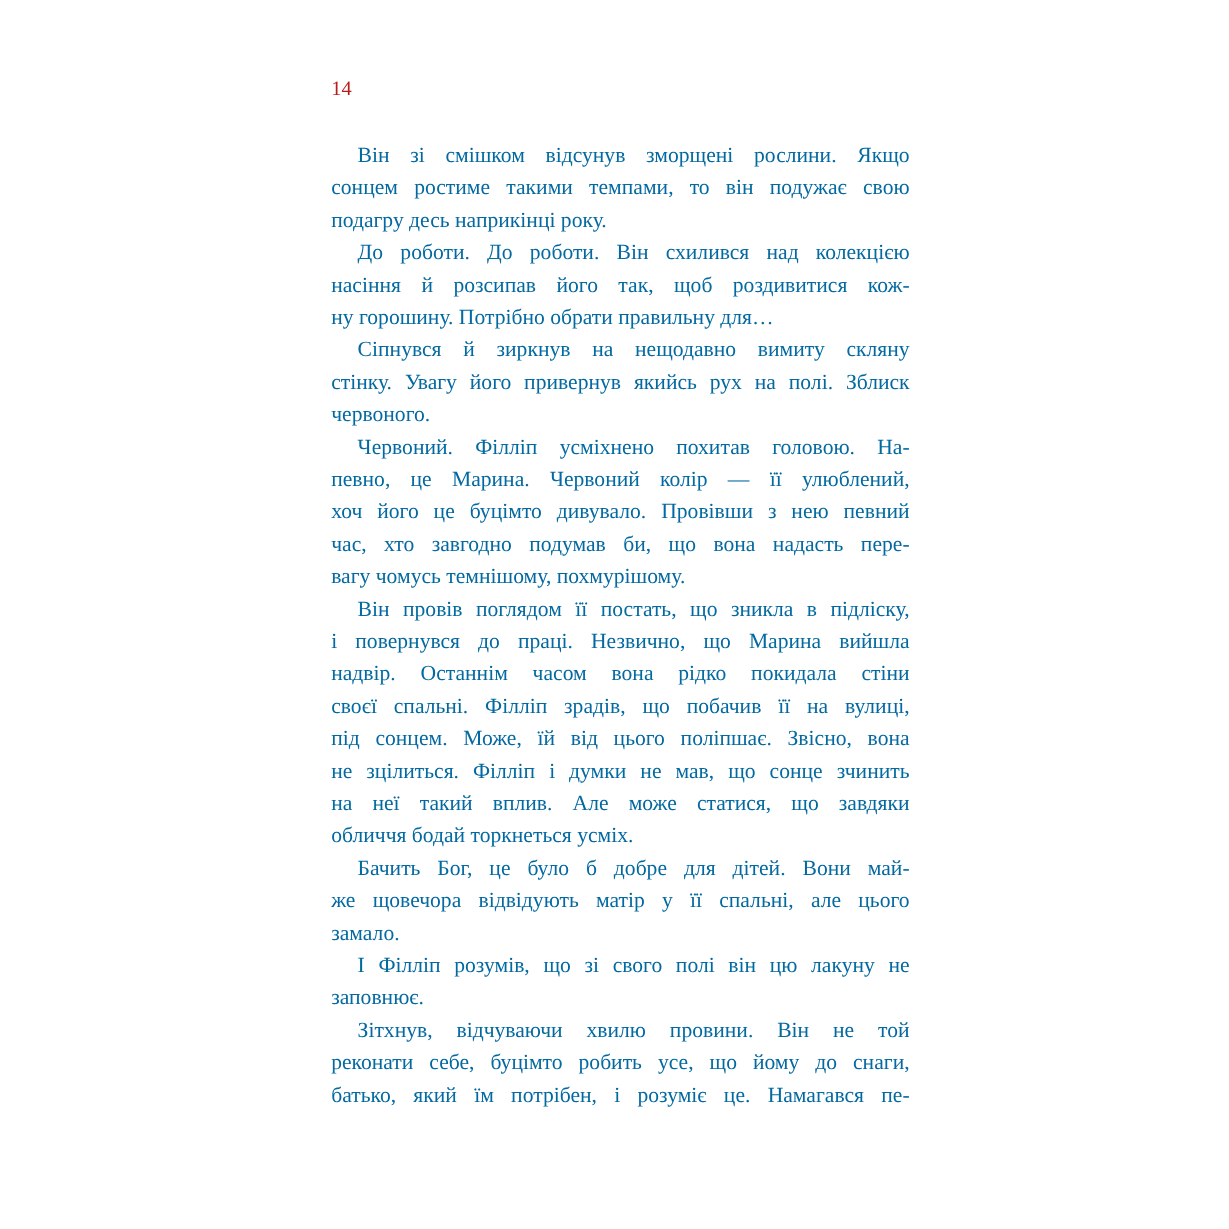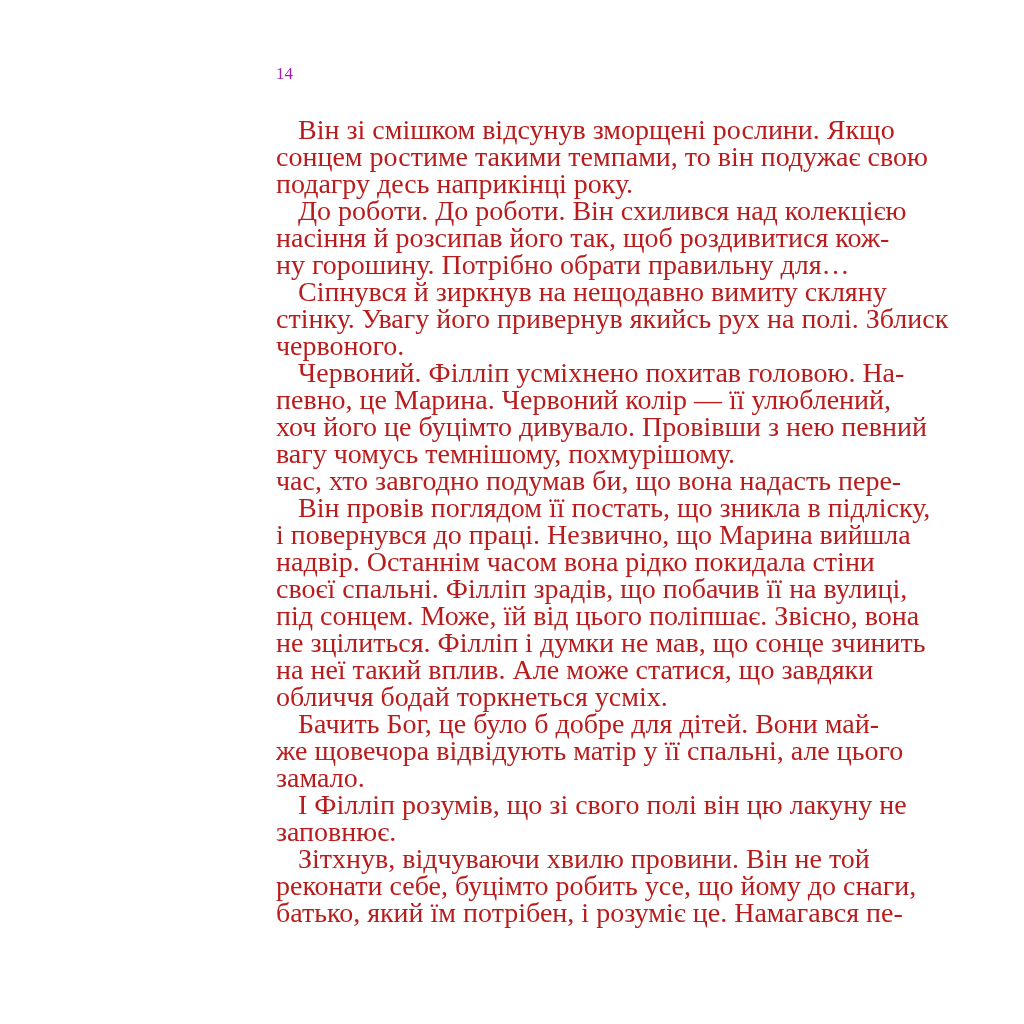--- a/index.html
+++ b/index.html
@@ -18,32 +18,32 @@
       left: 0; top: 0;
       width: 1024px; height: 1024px;
       background: #ffffff;
     }
     .page-number {
       position: absolute;
       left: 276px;
       top: 62px;
       font-family: "Liberation Serif", "DejaVu Serif", serif;
       font-size: 17px;
-      color: #a21caf;
+      color: #b91c1c;
       line-height: 24px;
     }
     .text-block {
       position: absolute;
       left: 276px;
       top: 116px;
       width: 482px;
       font-family: "Liberation Serif", "DejaVu Serif", serif;
-      font-size: 28px;
+      font-size: 18px;
       line-height: 27px;
-      color: #b91c1c;
+      color: #0369a1;
     }
     .line {
       display: block;
       height: 27px;
       white-space: nowrap;
       text-align: justify;
       text-align-last: justify;
       overflow: visible;
     }
     .line.indent { padding-left: 22px; }
@@ -72,22 +72,22 @@
     <div>
       <span class="line indent">Сіпнувся й зиркнув на нещодавно вимиту скляну</span>
       <span class="line">стінку. Увагу його привернув якийсь рух на полі. Зблиск</span>
       <span class="line last">червоного.</span>
     </div>
 
     <div>
       <span class="line indent">Червоний. Філліп усміхнено похитав головою. На-</span>
       <span class="line">певно, це Марина. Червоний колір — її улюблений,</span>
       <span class="line">хоч його це буцімто дивувало. Провівши з нею певний</span>
+      <span class="line">час, хто завгодно подумав би, що вона надасть пере-</span>
       <span class="line last">вагу чомусь темнішому, похмурішому.</span>
-      <span class="line">час, хто завгодно подумав би, що вона надасть пере-</span>
     </div>
 
     <div>
       <span class="line indent">Він провів поглядом її постать, що зникла в підліску,</span>
       <span class="line">і повернувся до праці. Незвично, що Марина вийшла</span>
       <span class="line">надвір. Останнім часом вона рідко покидала стіни</span>
       <span class="line">своєї спальні. Філліп зрадів, що побачив її на вулиці,</span>
       <span class="line">під сонцем. Може, їй від цього поліпшає. Звісно, вона</span>
       <span class="line">не зцілиться. Філліп і думки не мав, що сонце зчинить</span>
       <span class="line">на неї такий вплив. Але може статися, що завдяки</span>

